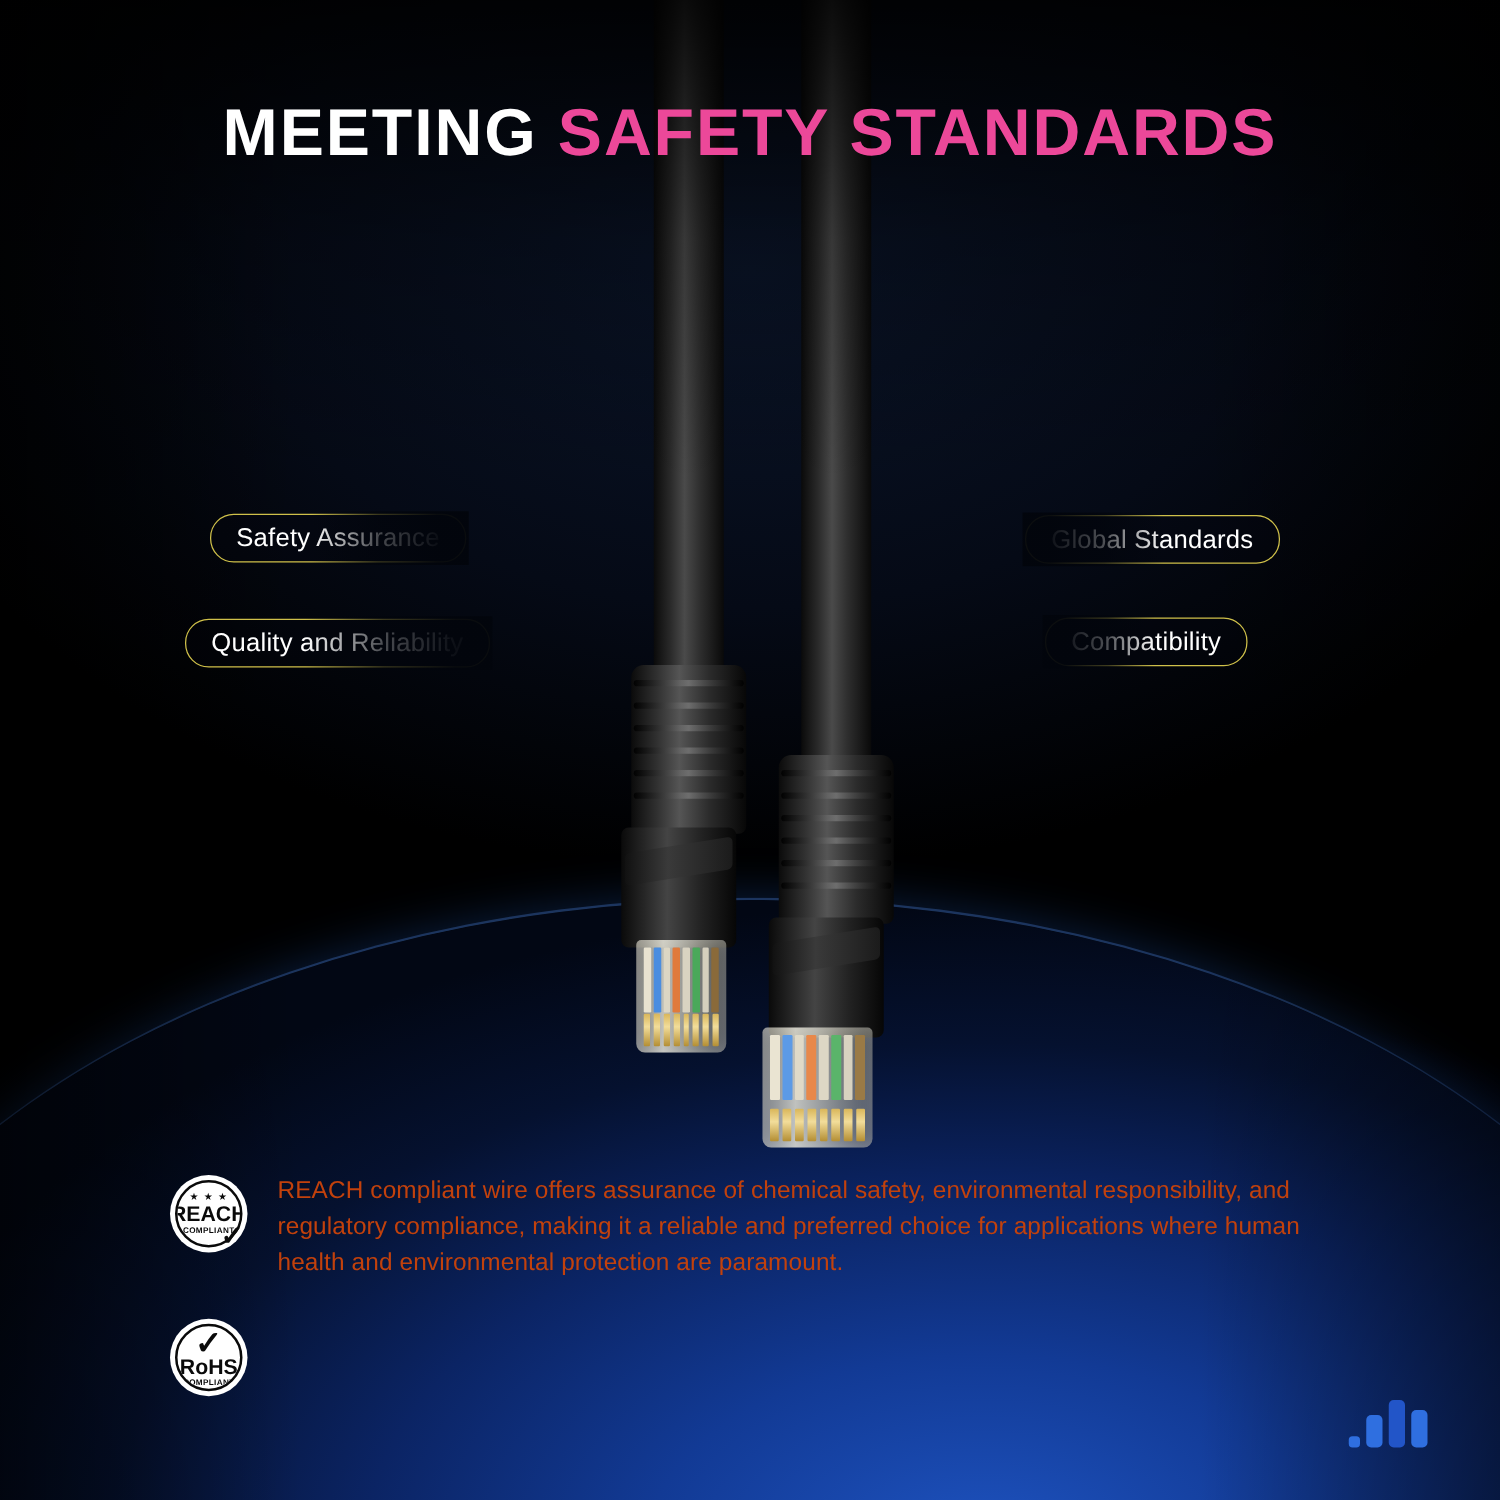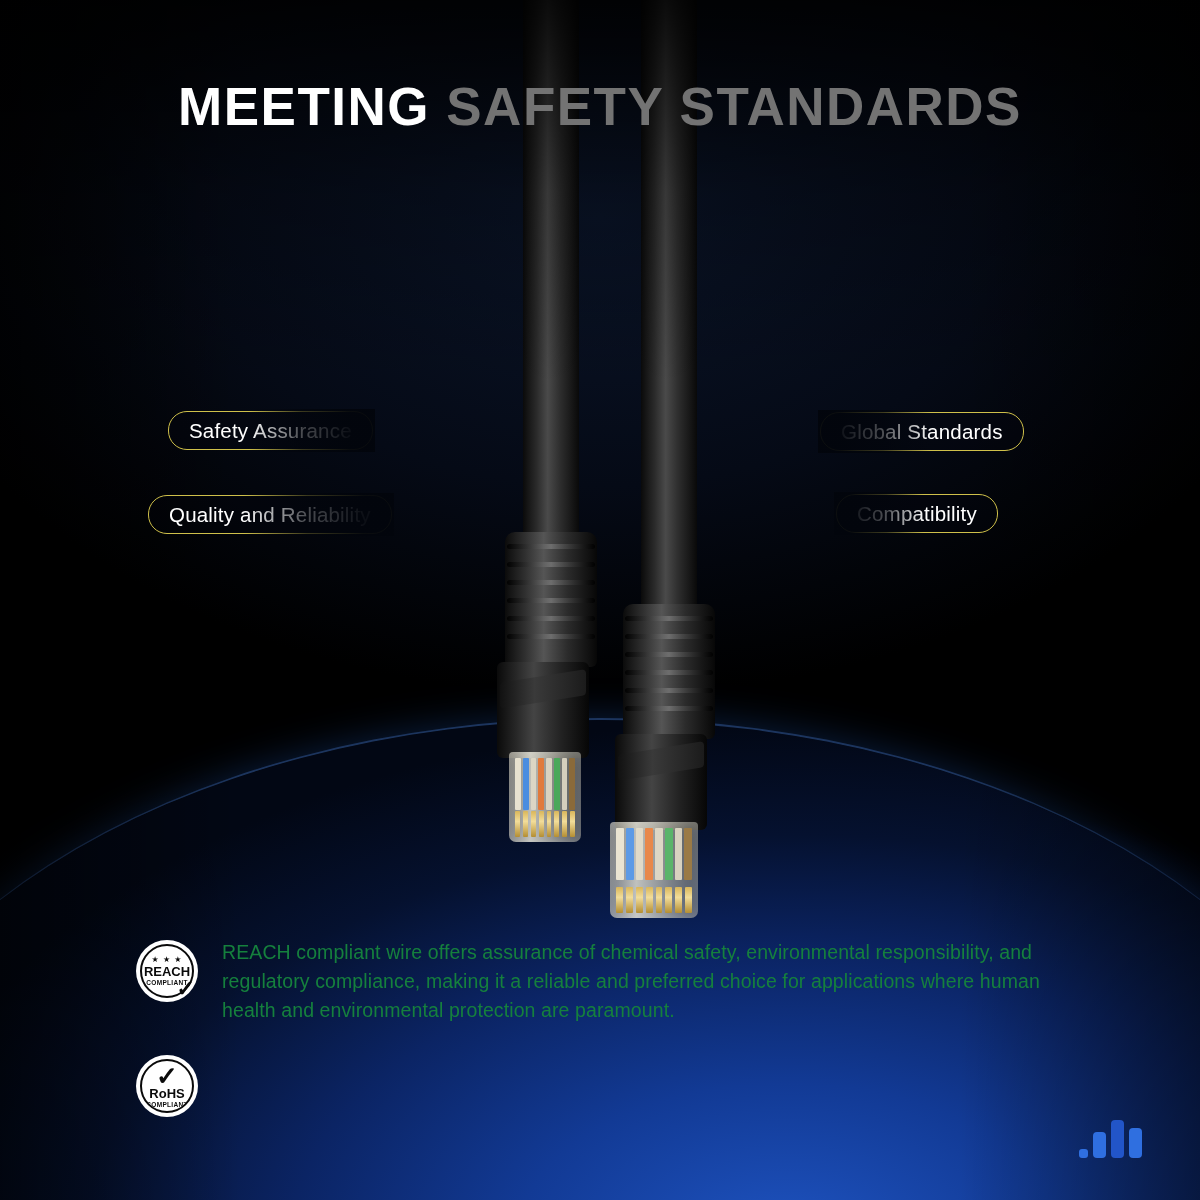--- a/index.html
+++ b/index.html
@@ -70,21 +70,21 @@
     font-size: 53px;
     font-weight: bold;
     letter-spacing: 1.5px;
     line-height: 1.1;
     white-space: nowrap;
   }
   .title .w {
     color: #ffffff;
   }
   .title .y {
-    color: #737373;
+    color: #ec4899;
   }
 
   
   .pill {
     position: absolute;
     display: flex;
     align-items: center;
     height: 37px;
     padding: 0 20px;
     border: 1.4px solid #cfc04a;
@@ -234,21 +234,21 @@
     color: #0a0a0a;
     overflow: hidden;
   }
   .badge-stars {
     font-size: 8px;
     letter-spacing: 1px;
     line-height: 1;
     margin-bottom: 1px;
   }
   .badge-title {
-    font-size: 13px;
+    font-size: 17px;
     font-weight: bold;
     line-height: 1;
   }
   .badge-sub {
     font-size: 6.5px;
     font-weight: bold;
     letter-spacing: 0.3px;
     line-height: 1.1;
     margin-top: 1px;
   }
@@ -263,21 +263,21 @@
   }
   .badge.rohs .badge-check {
     position: static;
     font-size: 26px;
     margin-bottom: -2px;
   }
   .comp-text {
     font-size: 19.5px;
     line-height: 1.48;
     letter-spacing: 0.1px;
-    color: #15803d;
+    color: #c2410c;
   }
 
   
   .logo {
     position: absolute;
     right: 58px;
     bottom: 42px;
     display: flex;
     align-items: flex-end;
     gap: 5px;

